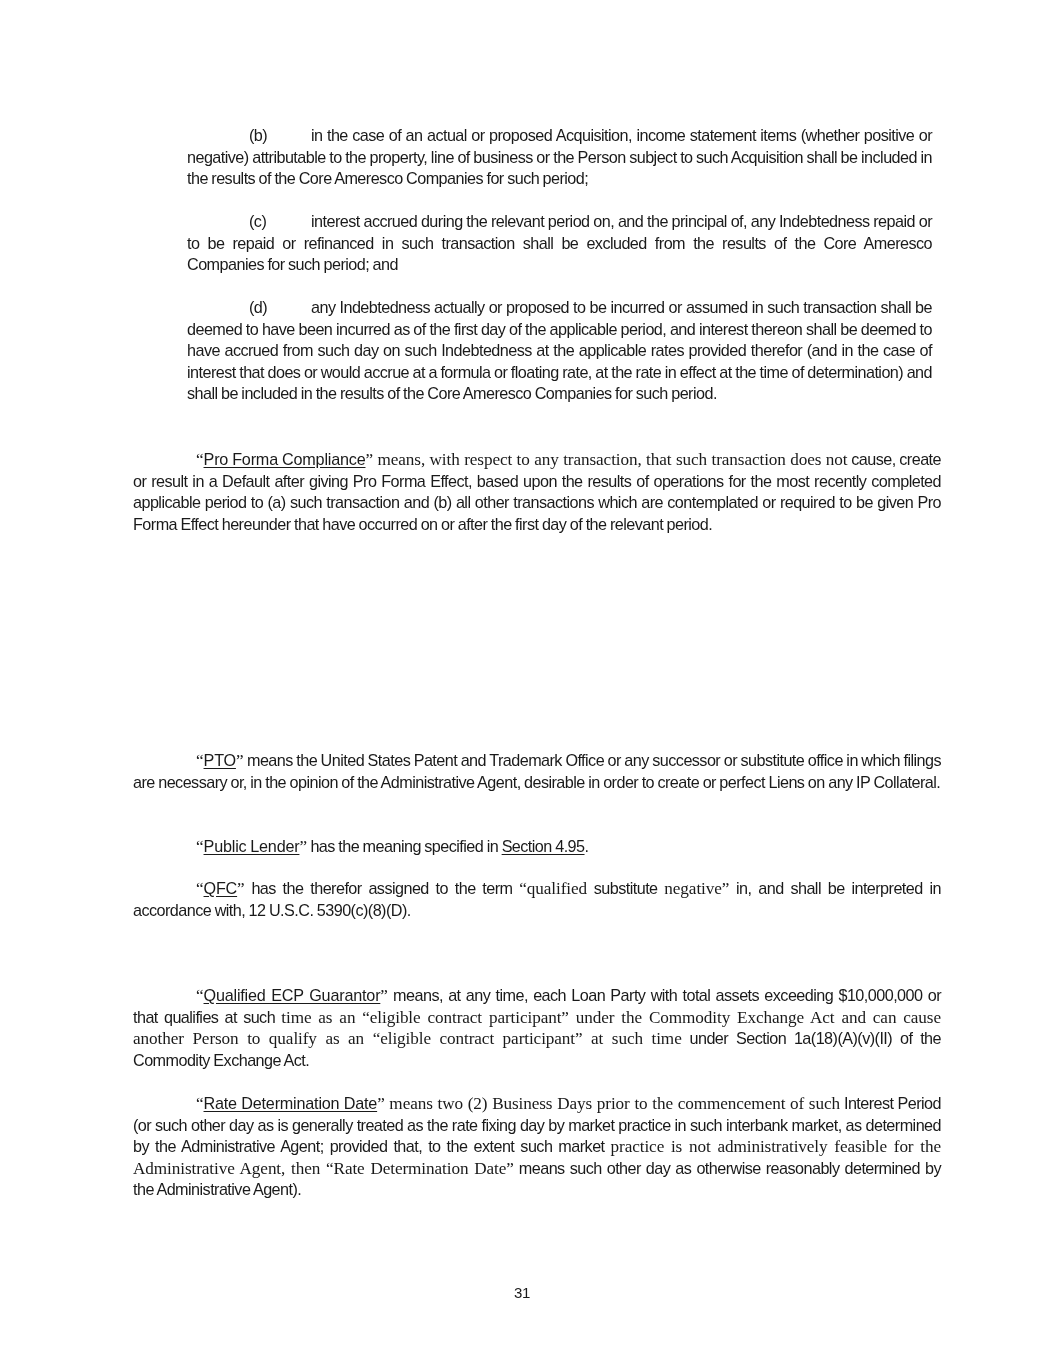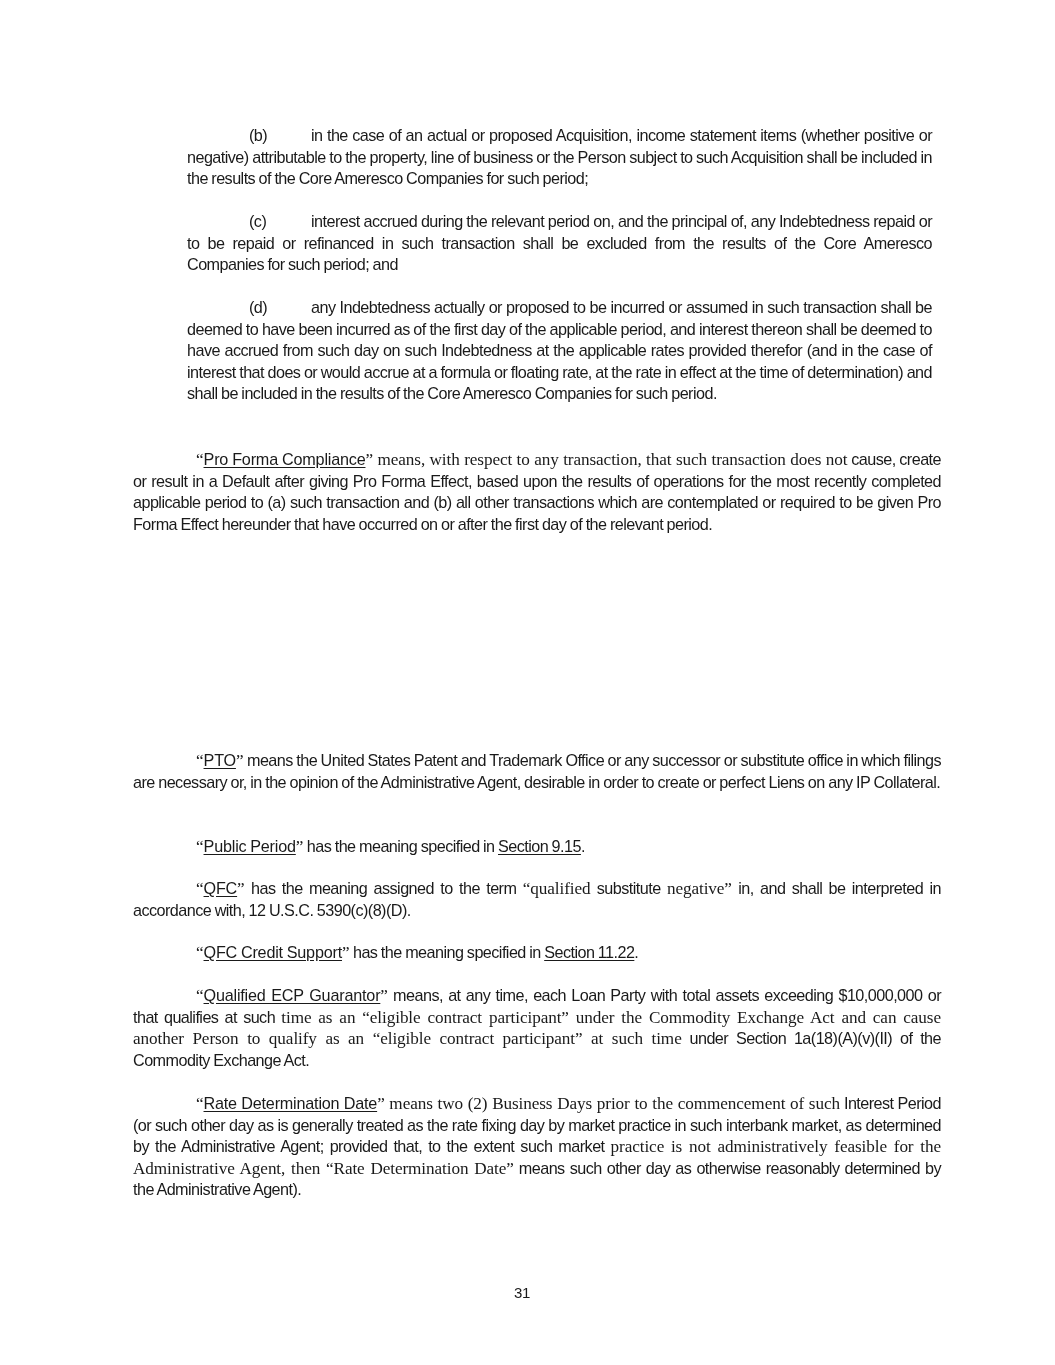--- a/index.html
+++ b/index.html
@@ -83,24 +83,23 @@
 
   <div class="para sub" style="top:297px;"><span style="margin-left:62px;display:inline-block;width:62px;">(d)</span><span>any Indebtedness actually or proposed to be incurred or assumed in such transaction shall be deemed to have been incurred as of the first day of the applicable period, and interest thereon shall be deemed to have accrued from such day on such Indebtedness at the applicable rates provided therefor (and in the case of interest that does or would accrue at a formula or floating rate, at the rate in effect at the time of determination) and shall be included in the results of the Core Ameresco Companies for such period.</span></div>
 
   <div class="para def" style="top:449px;"><span class="lead"></span><span class="serif">“</span><span class="term">Pro Forma Compliance</span><span class="serif">”</span><span class="serif"> means, with respect to any transaction, that such transaction does not</span><span> cause, create or result in a Default after giving Pro Forma Effect, based upon the results of operations for the most recently completed applicable period to (a) such transaction and (b) all other transactions which are contemplated or required to be given Pro Forma Effect hereunder that have occurred on or after the first day of the relevant period.</span></div>
 
 
 
 
   <div class="para def" style="top:750px;"><span class="lead"></span><span class="serif">“</span><span class="term">PTO</span><span class="serif">”</span><span> means the United States Patent and Trademark Office or any successor or substitute office in which filings are necessary or, in the opinion of the Administrative Agent, desirable in order to create or perfect Liens on any IP Collateral.</span></div>
 
-  <div class="para def last-left" style="top:836px;"><span class="lead"></span><span class="serif">“</span><span class="term">Public Period</span><span class="serif">”</span><span> has the meaning specified in </span><span class="xref">Section 9.15</span><span>.</span></div>
+  <div class="para def last-left" style="top:836px;"><span class="lead"></span><span class="serif">“</span><span class="term">Public Lender</span><span class="serif">”</span><span> has the meaning specified in </span><span class="xref">Section 4.95</span><span>.</span></div>
 
-  <div class="para def" style="top:878px;"><span class="lead"></span><span class="serif">“</span><span class="term">QFC</span><span class="serif">”</span><span> has the meaning assigned to the term </span><span class="serif">“qualified</span><span> substitute </span><span class="serif">negative”</span><span> in, and shall be interpreted in accordance with, 12 U.S.C. 5390(c)(8)(D).</span></div>
+  <div class="para def" style="top:878px;"><span class="lead"></span><span class="serif">“</span><span class="term">QFC</span><span class="serif">”</span><span> has the therefor assigned to the term </span><span class="serif">“qualified</span><span> substitute </span><span class="serif">negative”</span><span> in, and shall be interpreted in accordance with, 12 U.S.C. 5390(c)(8)(D).</span></div>
 
-  <div class="para def last-left" style="top:942px;"><span class="lead"></span><span class="serif">“</span><span class="term">QFC Credit Support</span><span class="serif">”</span><span> has the meaning specified in </span><span class="xref">Section 11.22</span><span>.</span></div>
 
   <div class="para def" style="top:985px;"><span class="lead"></span><span class="serif">“</span><span class="term">Qualified ECP Guarantor</span><span class="serif">”</span><span> means, at any time, each Loan Party with total assets exceeding $10,000,000 or that qualifies at such </span><span class="serif">time as an “eligible contract participant” under the Commodity Exchange Act and can cause another Person to qualify as an “eligible contract participant” at such time</span><span> under Section 1a(18)(A)(v)(II) of the Commodity Exchange Act.</span></div>
 
   <div class="para def" style="top:1093px;"><span class="lead"></span><span class="serif">“</span><span class="term">Rate Determination Date</span><span class="serif">”</span><span class="serif"> means two (2) Business Days prior to the commencement of such</span><span> Interest Period (or such other day as is generally treated as the rate fixing day by market practice in such interbank market, as determined by the Administrative Agent; provided that, to the extent such market </span><span class="serif">practice is not administratively feasible for the Administrative Agent, then “Rate Determination Date”</span><span> means such other day as otherwise reasonably determined by the Administrative Agent).</span></div>
 
   <div class="page-number">31</div>
 </div>
 
 </body></html>

